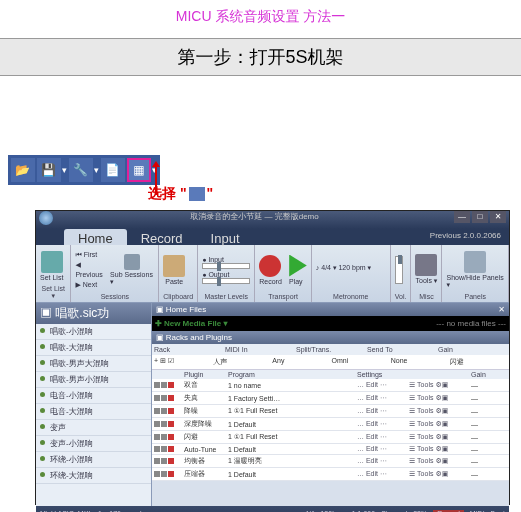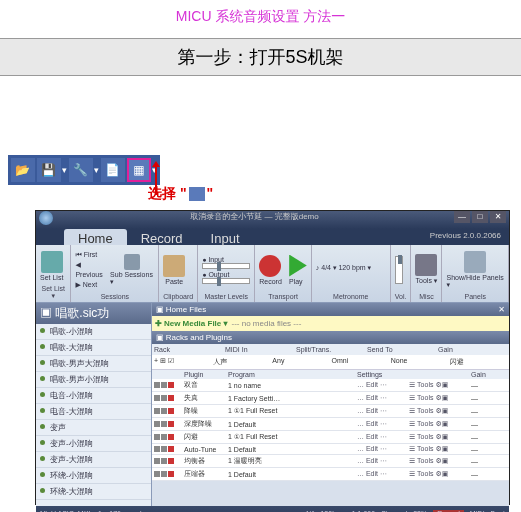--- a/index.html
+++ b/index.html
@@ -34,23 +34,23 @@
 .slider-box{display:flex;flex-direction:column;gap:2px;font-size:7px;color:#334}
 .slider-box .sl{width:48px;height:6px;background:#fff;border:1px solid #999;position:relative}
 .slider-box .sl:after{content:"";position:absolute;left:30%;top:-2px;width:4px;height:9px;background:#678}
 .body-area{display:flex;height:203px}
 .left-panel{width:116px;background:#e8eef6;border-right:1px solid #8a9ab8;overflow:hidden}
 .lp-head{background:linear-gradient(#7a8aaa,#5a6a8a);color:#fff;font-size:12px;padding:2px 4px}
 .lp-item{font-size:8px;color:#334;padding:2px 4px 2px 14px;position:relative;border-bottom:1px solid #d0d8e4}
 .lp-item:before{content:"";position:absolute;left:4px;top:4px;width:5px;height:5px;background:#5a8a3a;border-radius:50%}
 .right-panel{flex:1;background:#d8e0ec;display:flex;flex-direction:column}
 .rp-head{background:linear-gradient(#7a8aaa,#5a6a8a);color:#fff;font-size:8px;padding:2px 4px;display:flex;justify-content:space-between}
-.media-bar{background:#fef9c3;padding:3px;display:flex;align-items:center;gap:4px;font-size:8px;color:#445}
+.media-bar{background:#000000;padding:3px;display:flex;align-items:center;gap:4px;font-size:8px;color:#445}
 .media-bar .plus{color:#3a8a3a;font-weight:bold}
-.media-bar .nm{flex:1;text-align:left;color:#888}
+.media-bar .nm{flex:1;text-align:right;color:#888}
 .rack-head{background:linear-gradient(#7a8aaa,#5a6a8a);color:#fff;font-size:8px;padding:2px 4px}
 .rack-cols{background:#e8eef6;display:flex;font-size:7px;color:#445;padding:2px;gap:2px}
 .rack-cols span{flex:1}
 .rack-row1{background:#fff;display:flex;font-size:7px;color:#333;padding:2px;gap:2px;border-bottom:1px solid #ccd}
 .rack-row1 span{flex:1}
 .plugin-cols{background:#e8eef6;display:flex;font-size:7px;color:#445;padding:1px 2px;gap:2px}
 .plugin-cols span:nth-child(1){width:28px;flex:none}
 .plugin-cols span:nth-child(2){width:42px;flex:none}
 .plugin-cols span:nth-child(3){flex:1}
 .plugin-cols span:nth-child(4){width:50px;flex:none}
@@ -201,21 +201,20 @@
       <div class="lp-head">▣ 唱歌.sic功</div>
       <div id="lp-items">
           <div class="lp-item">唱歌-小混响</div>
           <div class="lp-item">唱歌-大混响</div>
           <div class="lp-item">唱歌-男声大混响</div>
           <div class="lp-item">唱歌-男声小混响</div>
           <div class="lp-item">电音-小混响</div>
           <div class="lp-item">电音-大混响</div>
           <div class="lp-item">变声</div>
           <div class="lp-item">变声-小混响</div>
-          <div class="lp-item">变声-大混响</div>
           <div class="lp-item">环绕-小混响</div>
           <div class="lp-item">环绕-大混响</div>
         </div>
     </div>
     <div class="right-panel">
       <div class="rp-head">
           <span>▣ Home Files</span>
           <span>✕</span>
         </div>
       <div class="media-bar">

